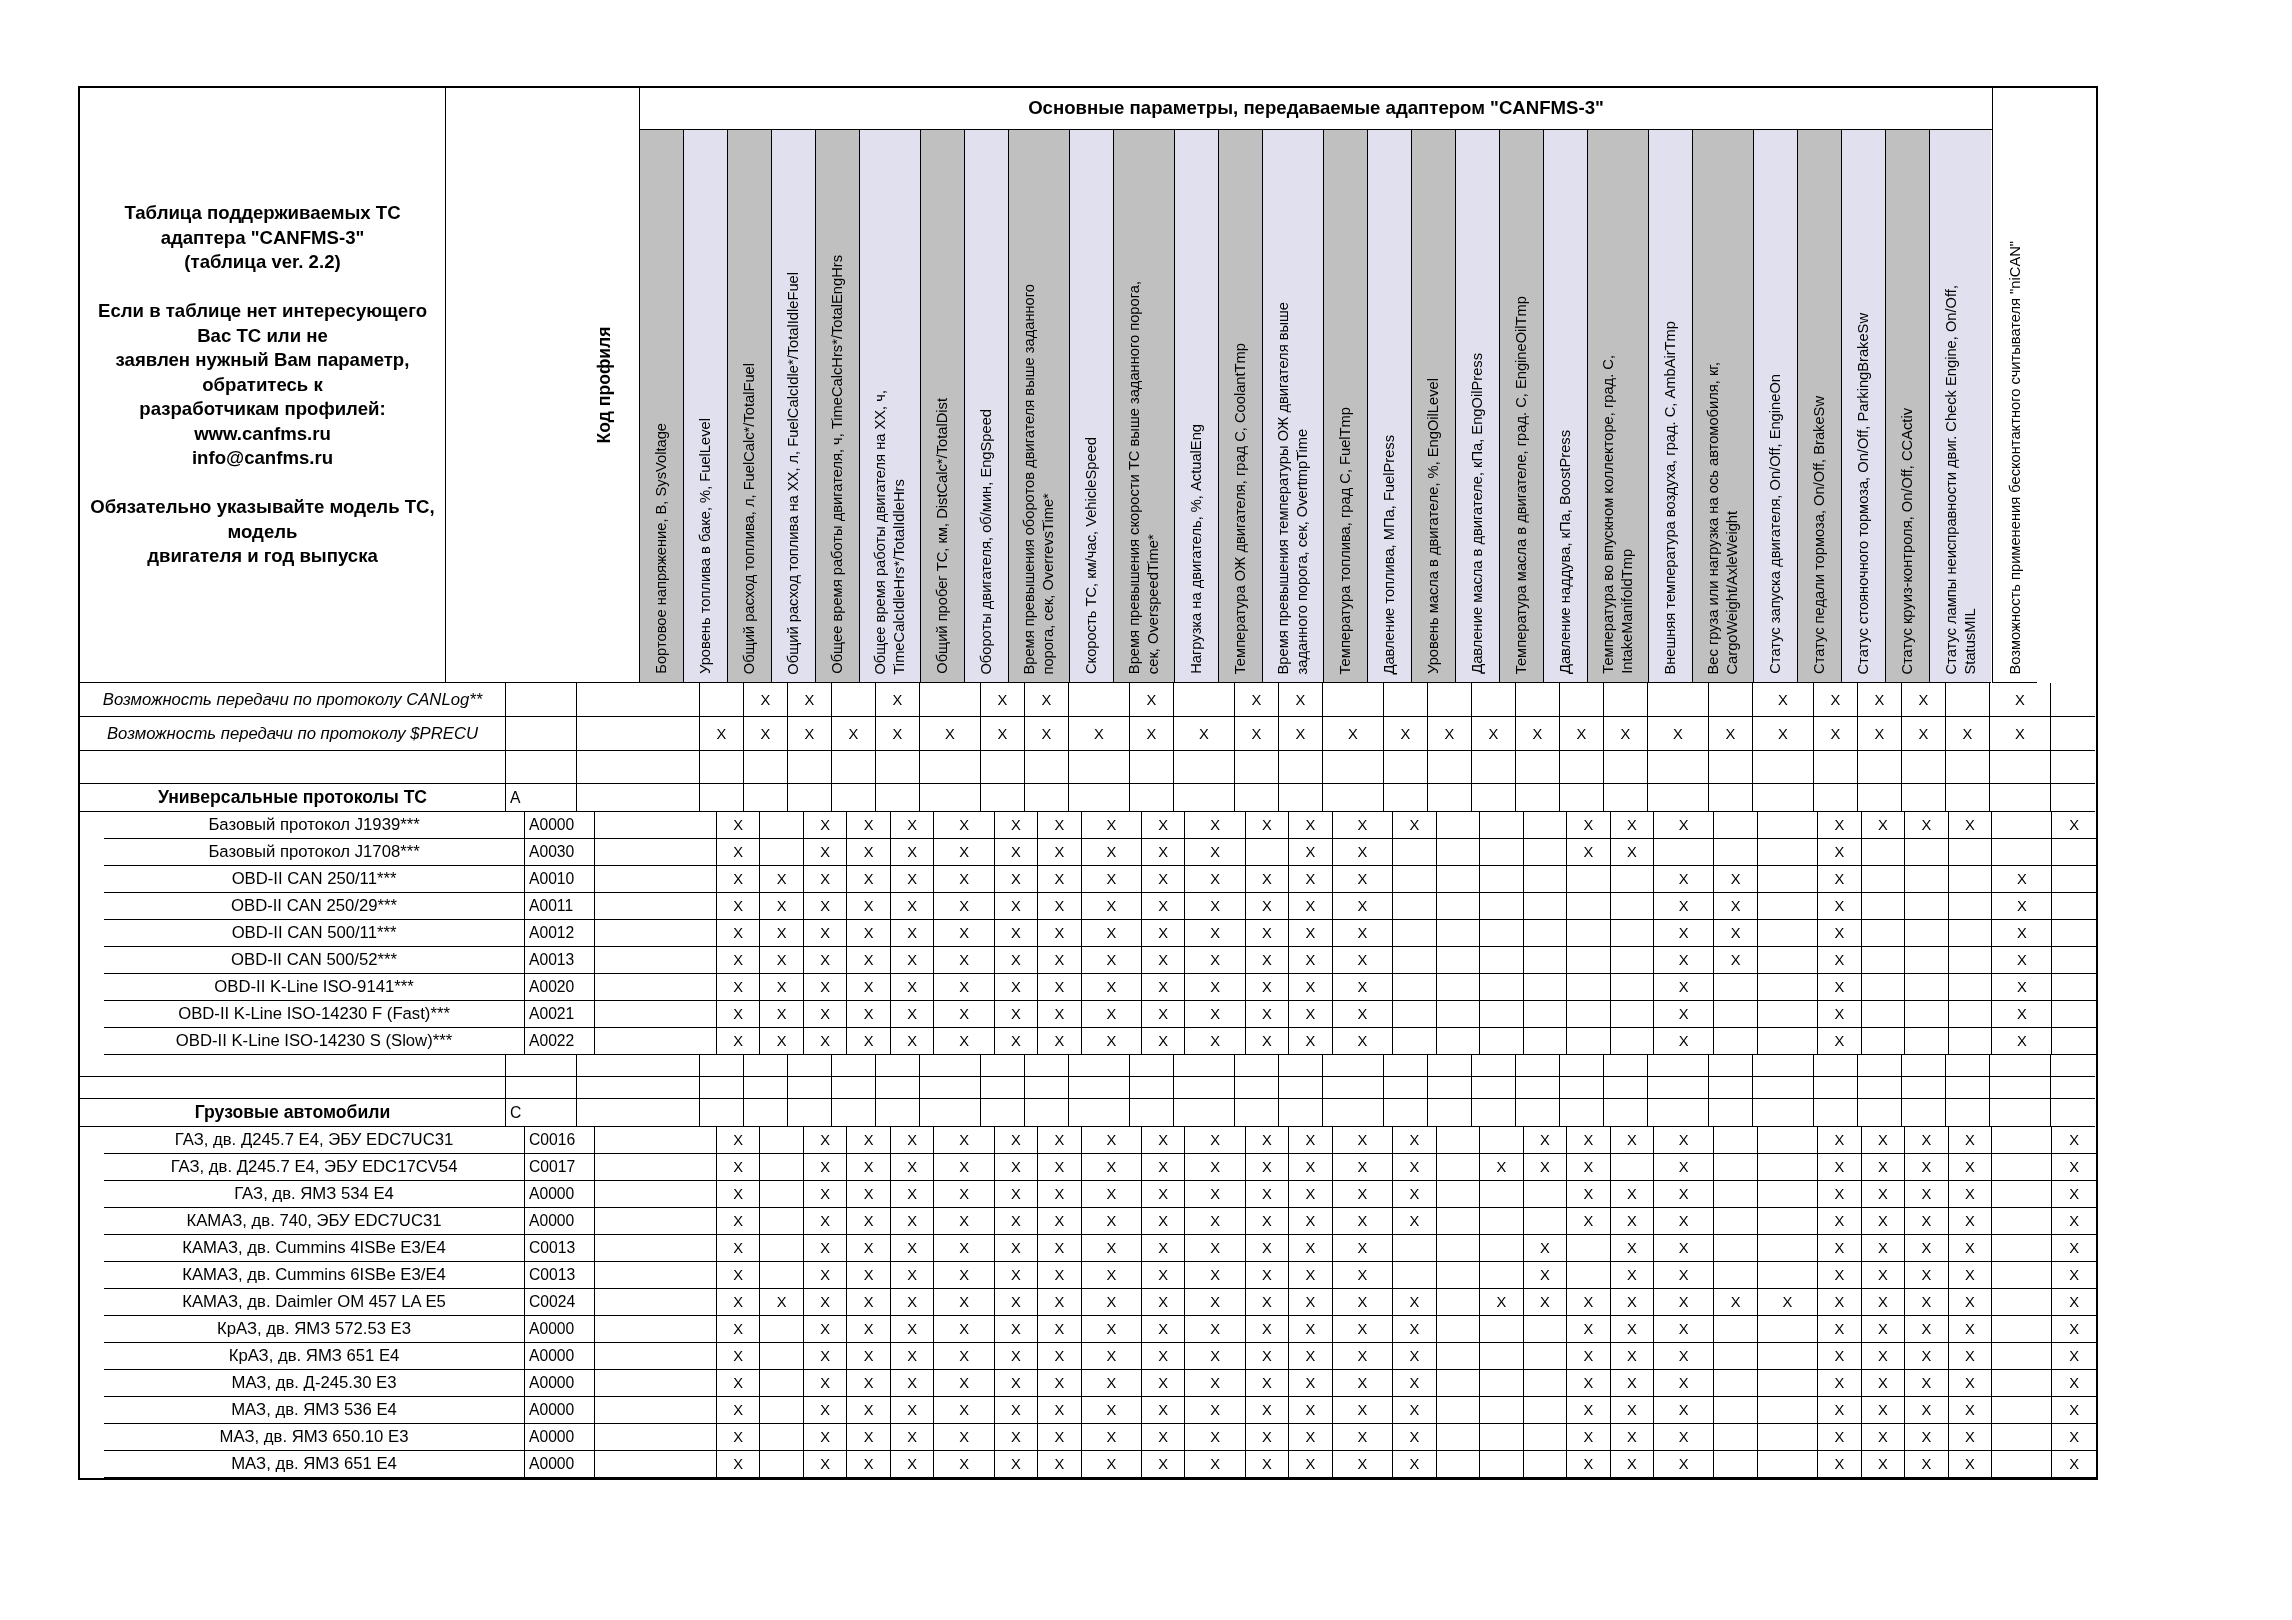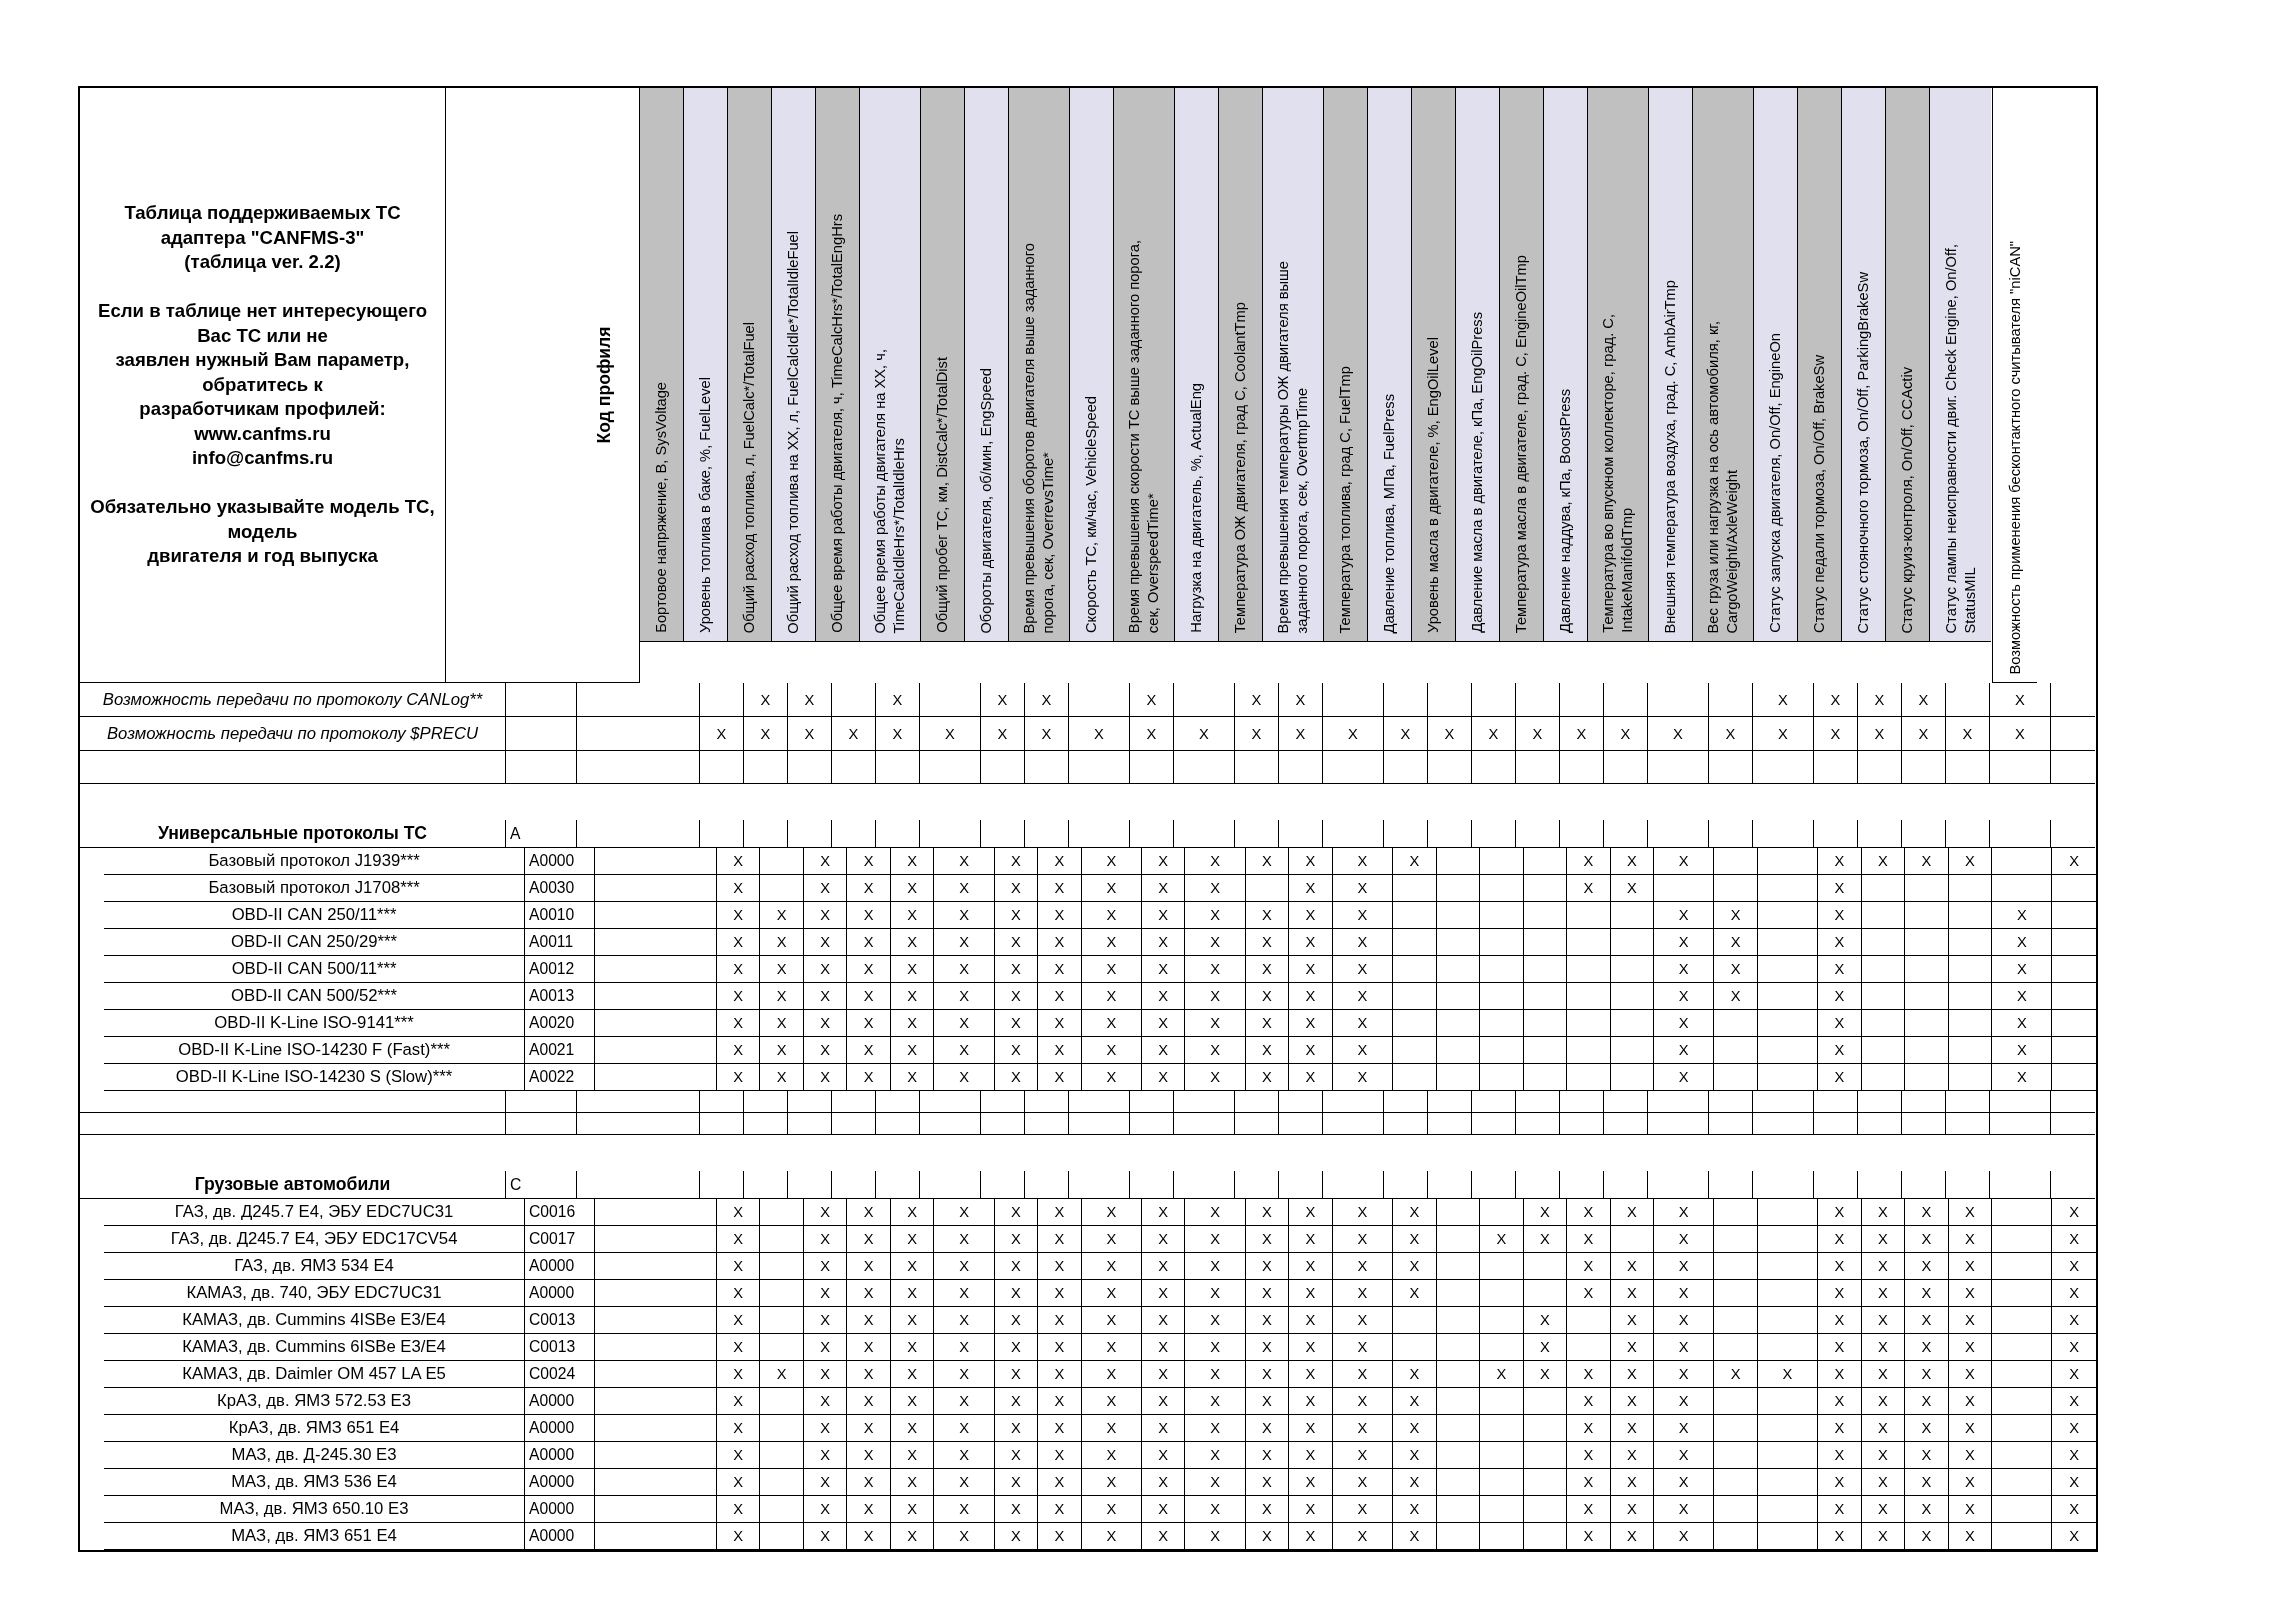--- a/index.html
+++ b/index.html
@@ -37,21 +37,21 @@
   .brow .cell:last-child { border-right:none; }
   .lbl   { width:426px; font-size:16.7px; text-align:center; }
   .codec { width:71px;  font-size:15.7px; justify-content:flex-start !important; padding-left:3.9px; }
   .spacer{ width:123px; }
   .mark  { width:44px; font-size:14.7px; }
   .mark.wide { width:61px; }
   .note-row  { height:34px; }
   .note-row .lbl { font-style:italic; }
   .blank-row { height:33px; }
   .blank-sm-row { height:22px; }
-  .section-row { height:28px;margin-top:36px; }
+  .section-row { height:28px; }
   .section-row .lbl { font-weight:bold; font-size:17.6px; }
   .data-row { height:27px;padding-left:24px; }
 
   .footer { position:absolute; left:78px; width:2016px; top:1514px; text-align:center; font-size:14.7px; }
 </style>
 </head>
 <body>
 
 <div class="page">
   <div class="doc-table">
@@ -65,20 +65,21 @@
 разработчикам профилей:
 www.canfms.ru
 info@canfms.ru
 
 Обязательно указывайте модель ТС, модель
 двигателя и год выпуска</div>
       <div class="cell code-hdr-cell">
         <span class="vtext">Код профиля</span>
       </div>
       <div class="params-block">
+        <div class="banner">Основные параметры, передаваемые адаптером "CANFMS-3"</div>
         <div class="param-cols" id="param-cols">
             <div class="param-hdr" style="background: rgb(192, 192, 192);">
               <span class="vtext">Бортовое напряжение, В, SysVoltage</span>
             </div>
             <div class="param-hdr" style="background: rgb(224, 224, 238);">
               <span class="vtext">Уровень топлива в баке, %, FuelLevel</span>
             </div>
             <div class="param-hdr" style="background: rgb(192, 192, 192);">
               <span class="vtext">Общий расход топлива, л, FuelCalc*/TotalFuel</span>
             </div>

